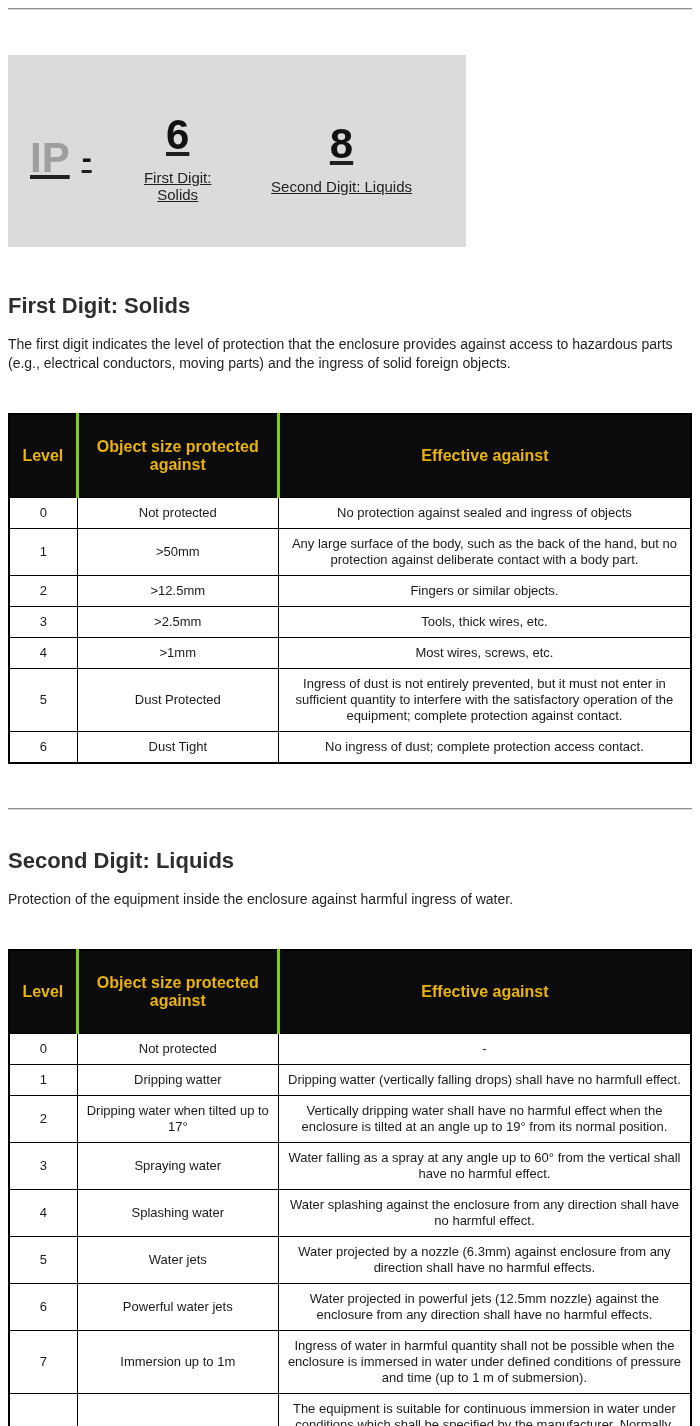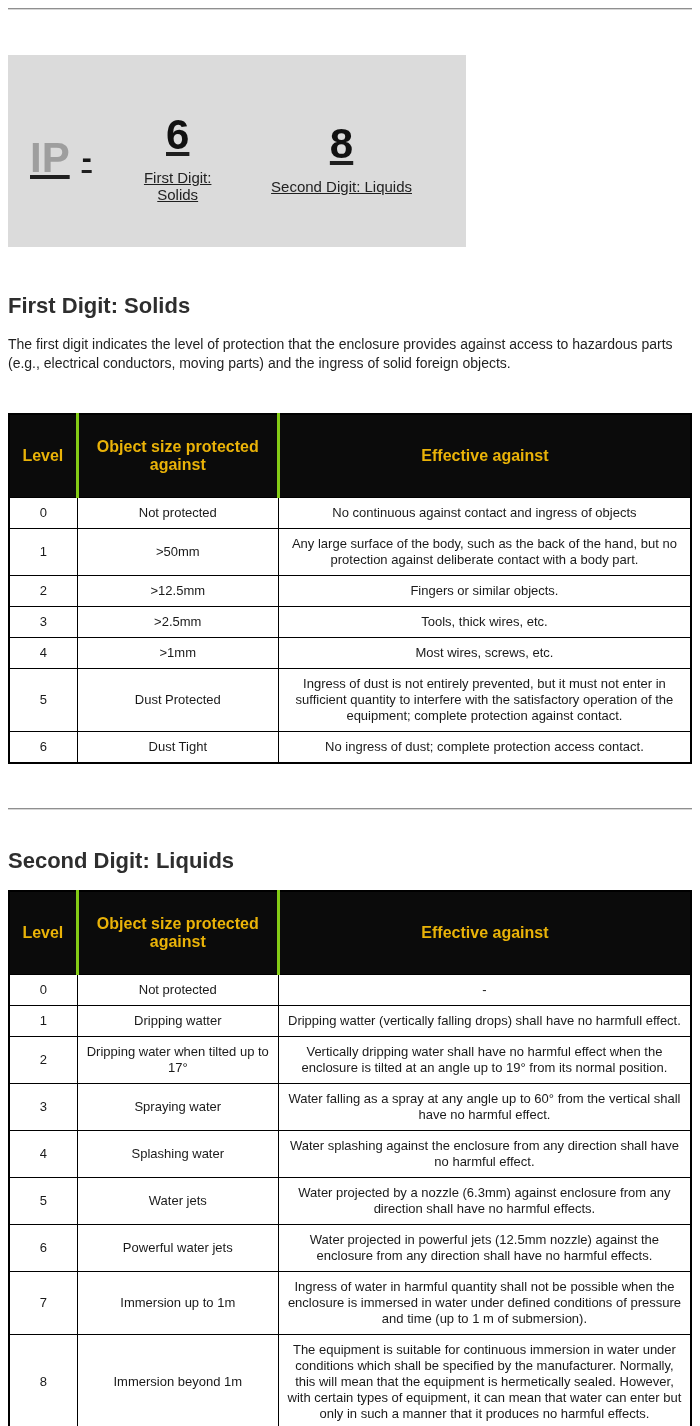--- a/index.html
+++ b/index.html
@@ -122,21 +122,21 @@
       <tr>
         <th>Level</th>
         <th>Object size protected against</th>
         <th>Effective against</th>
       </tr>
     </thead>
     <tbody>
         <tr>
           <td>0</td>
           <td>Not protected</td>
-          <td>No continuous against contact and ingress of objects</td>
+          <td>No protection against sealed and ingress of objects</td>
         </tr>
         <tr>
           <td>1</td>
           <td>&gt;50mm</td>
           <td>Any large surface of the body, such as the back of the hand, but no protection against deliberate contact with a body part.</td>
         </tr>
         <tr>
           <td>2</td>
           <td>&gt;12.5mm</td>
           <td>Fingers or similar objects.</td>
@@ -162,20 +162,21 @@
           <td>No ingress of dust; complete protection access contact.</td>
         </tr>
       </tbody>
   </table>
 </section>
 
 <div class="hr hr-mid"></div>
 
 <section>
   <h2 class="section-heading">Second Digit: Liquids</h2>
+  <p class="section-desc">Protection of the equipment inside the enclosure against harmful ingress of water.</p>
   <table class="ip-table liquids">
     <colgroup>
         <col class="c-level">
         <col class="c-size">
         <col class="c-eff">
       </colgroup>
     <thead>
       <tr>
         <th>Level</th>
         <th>Object size protected against</th>

